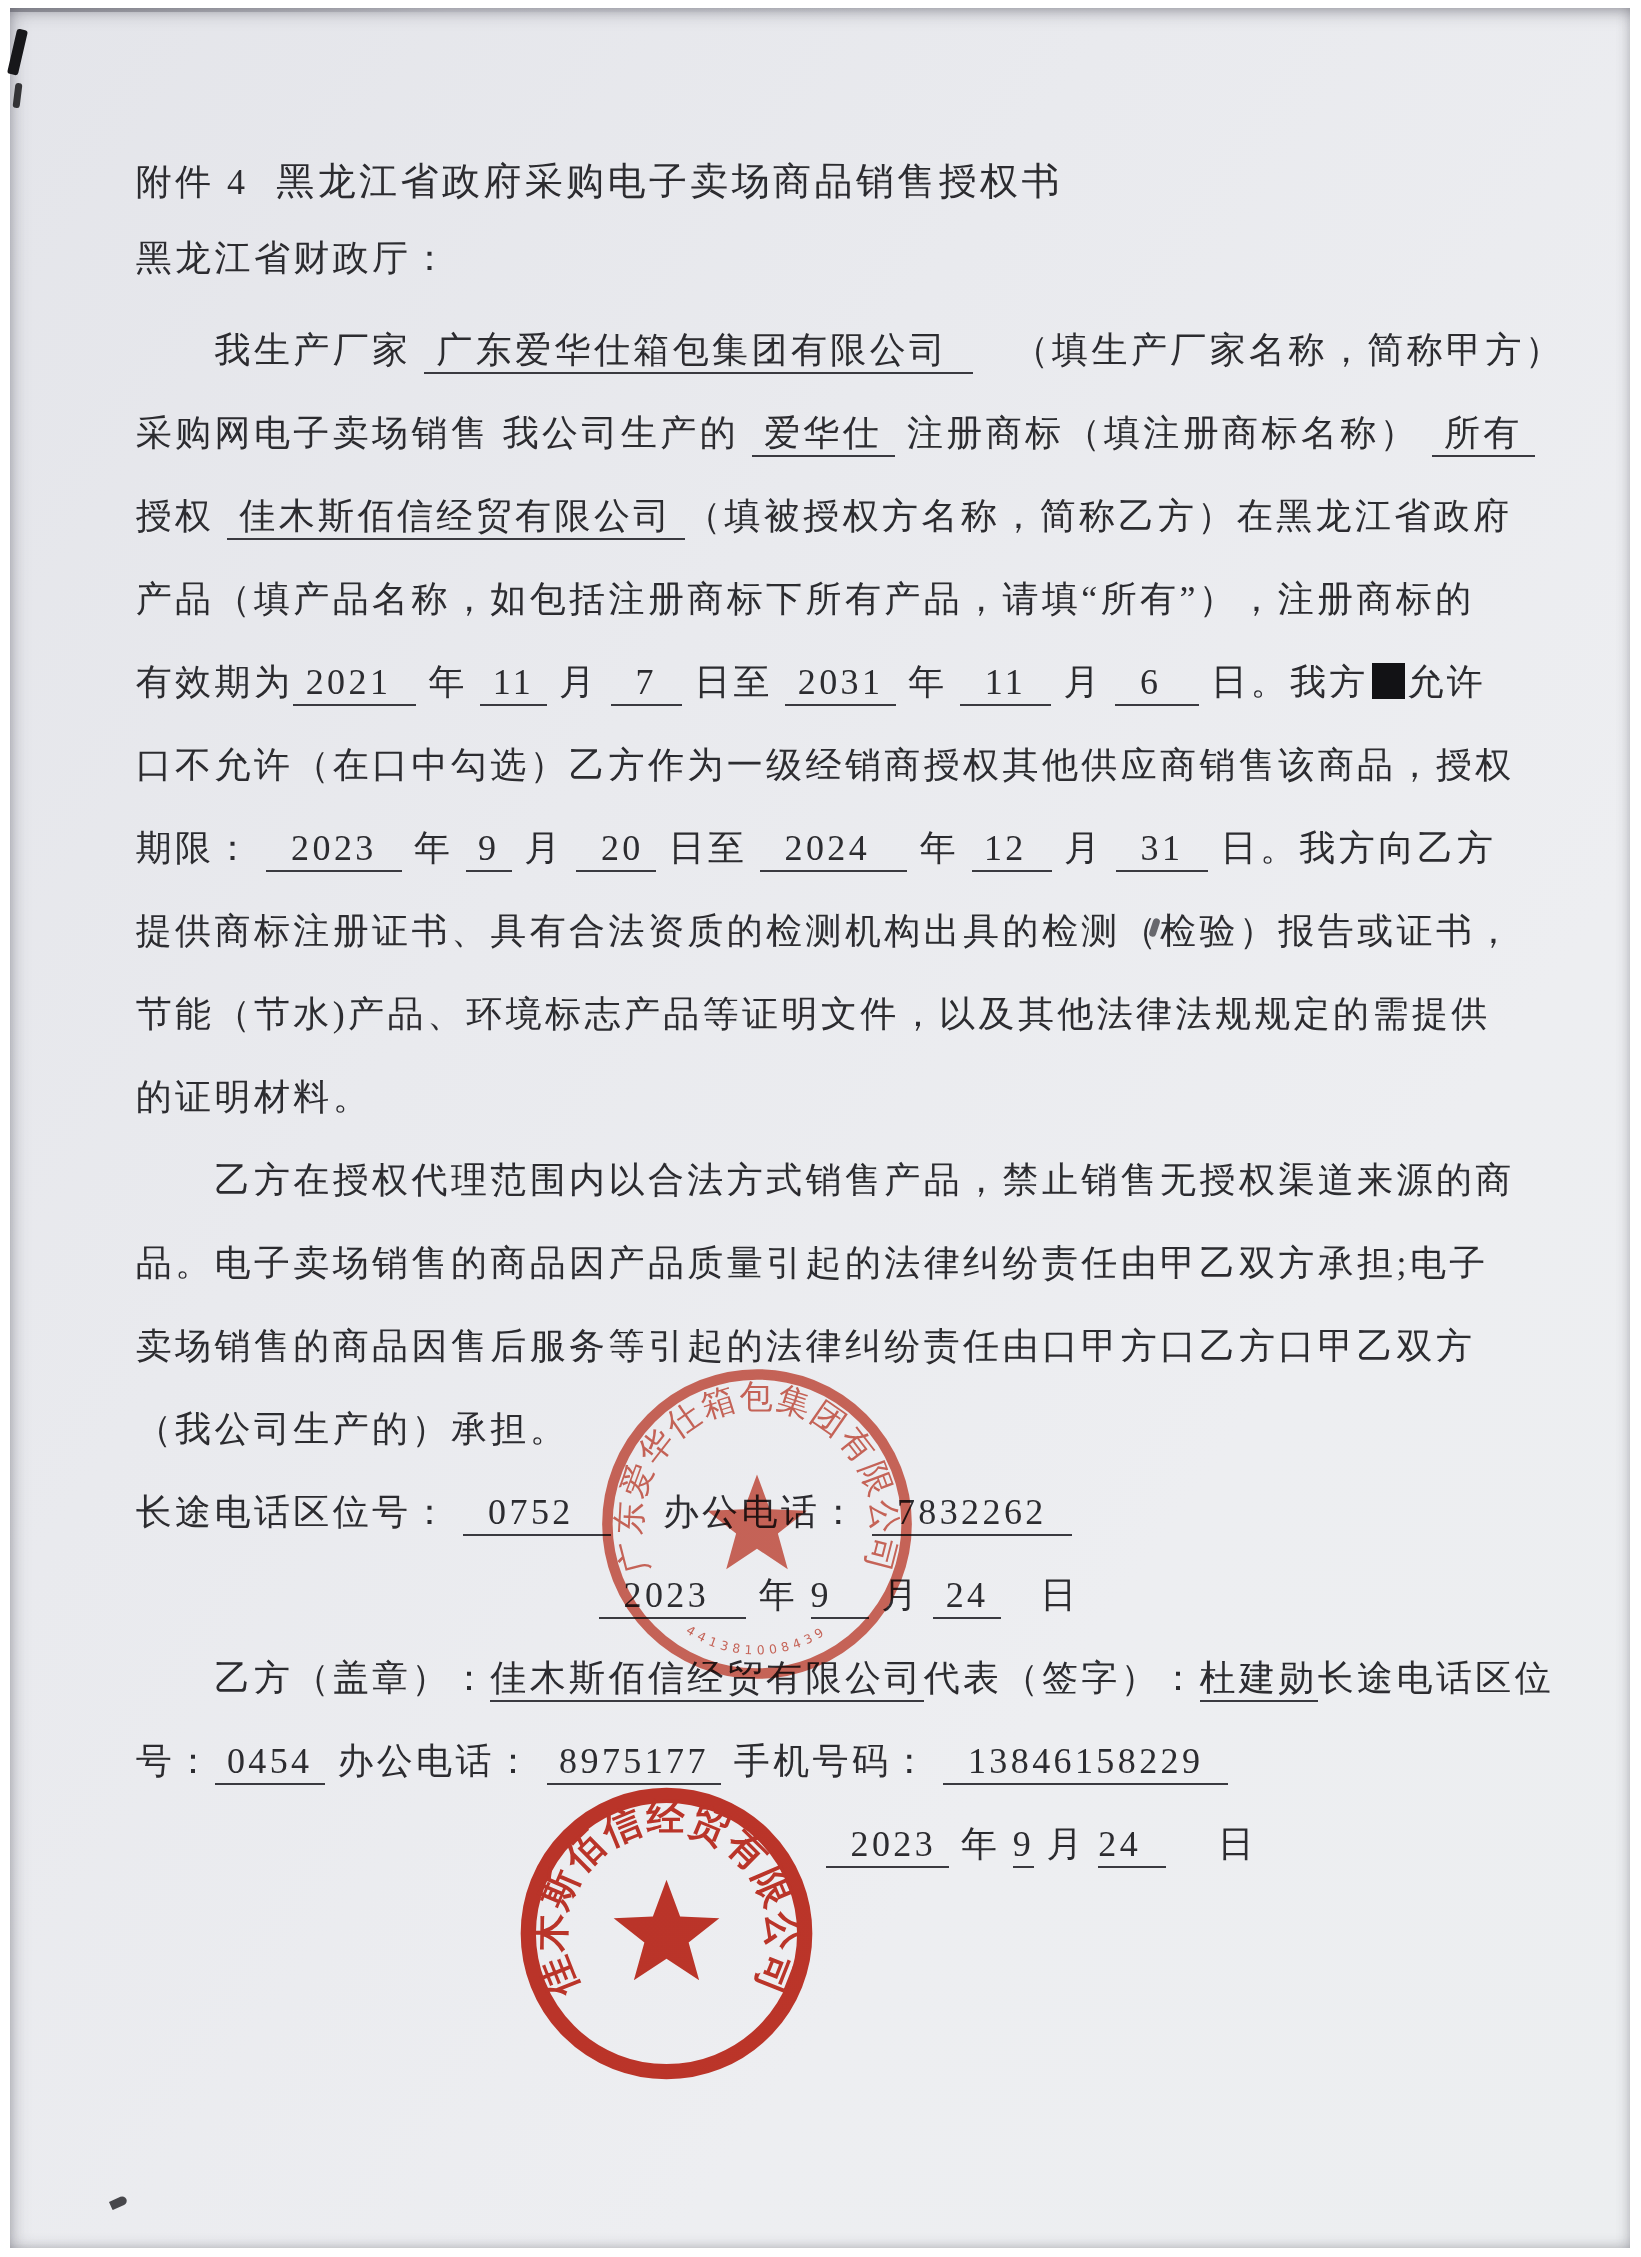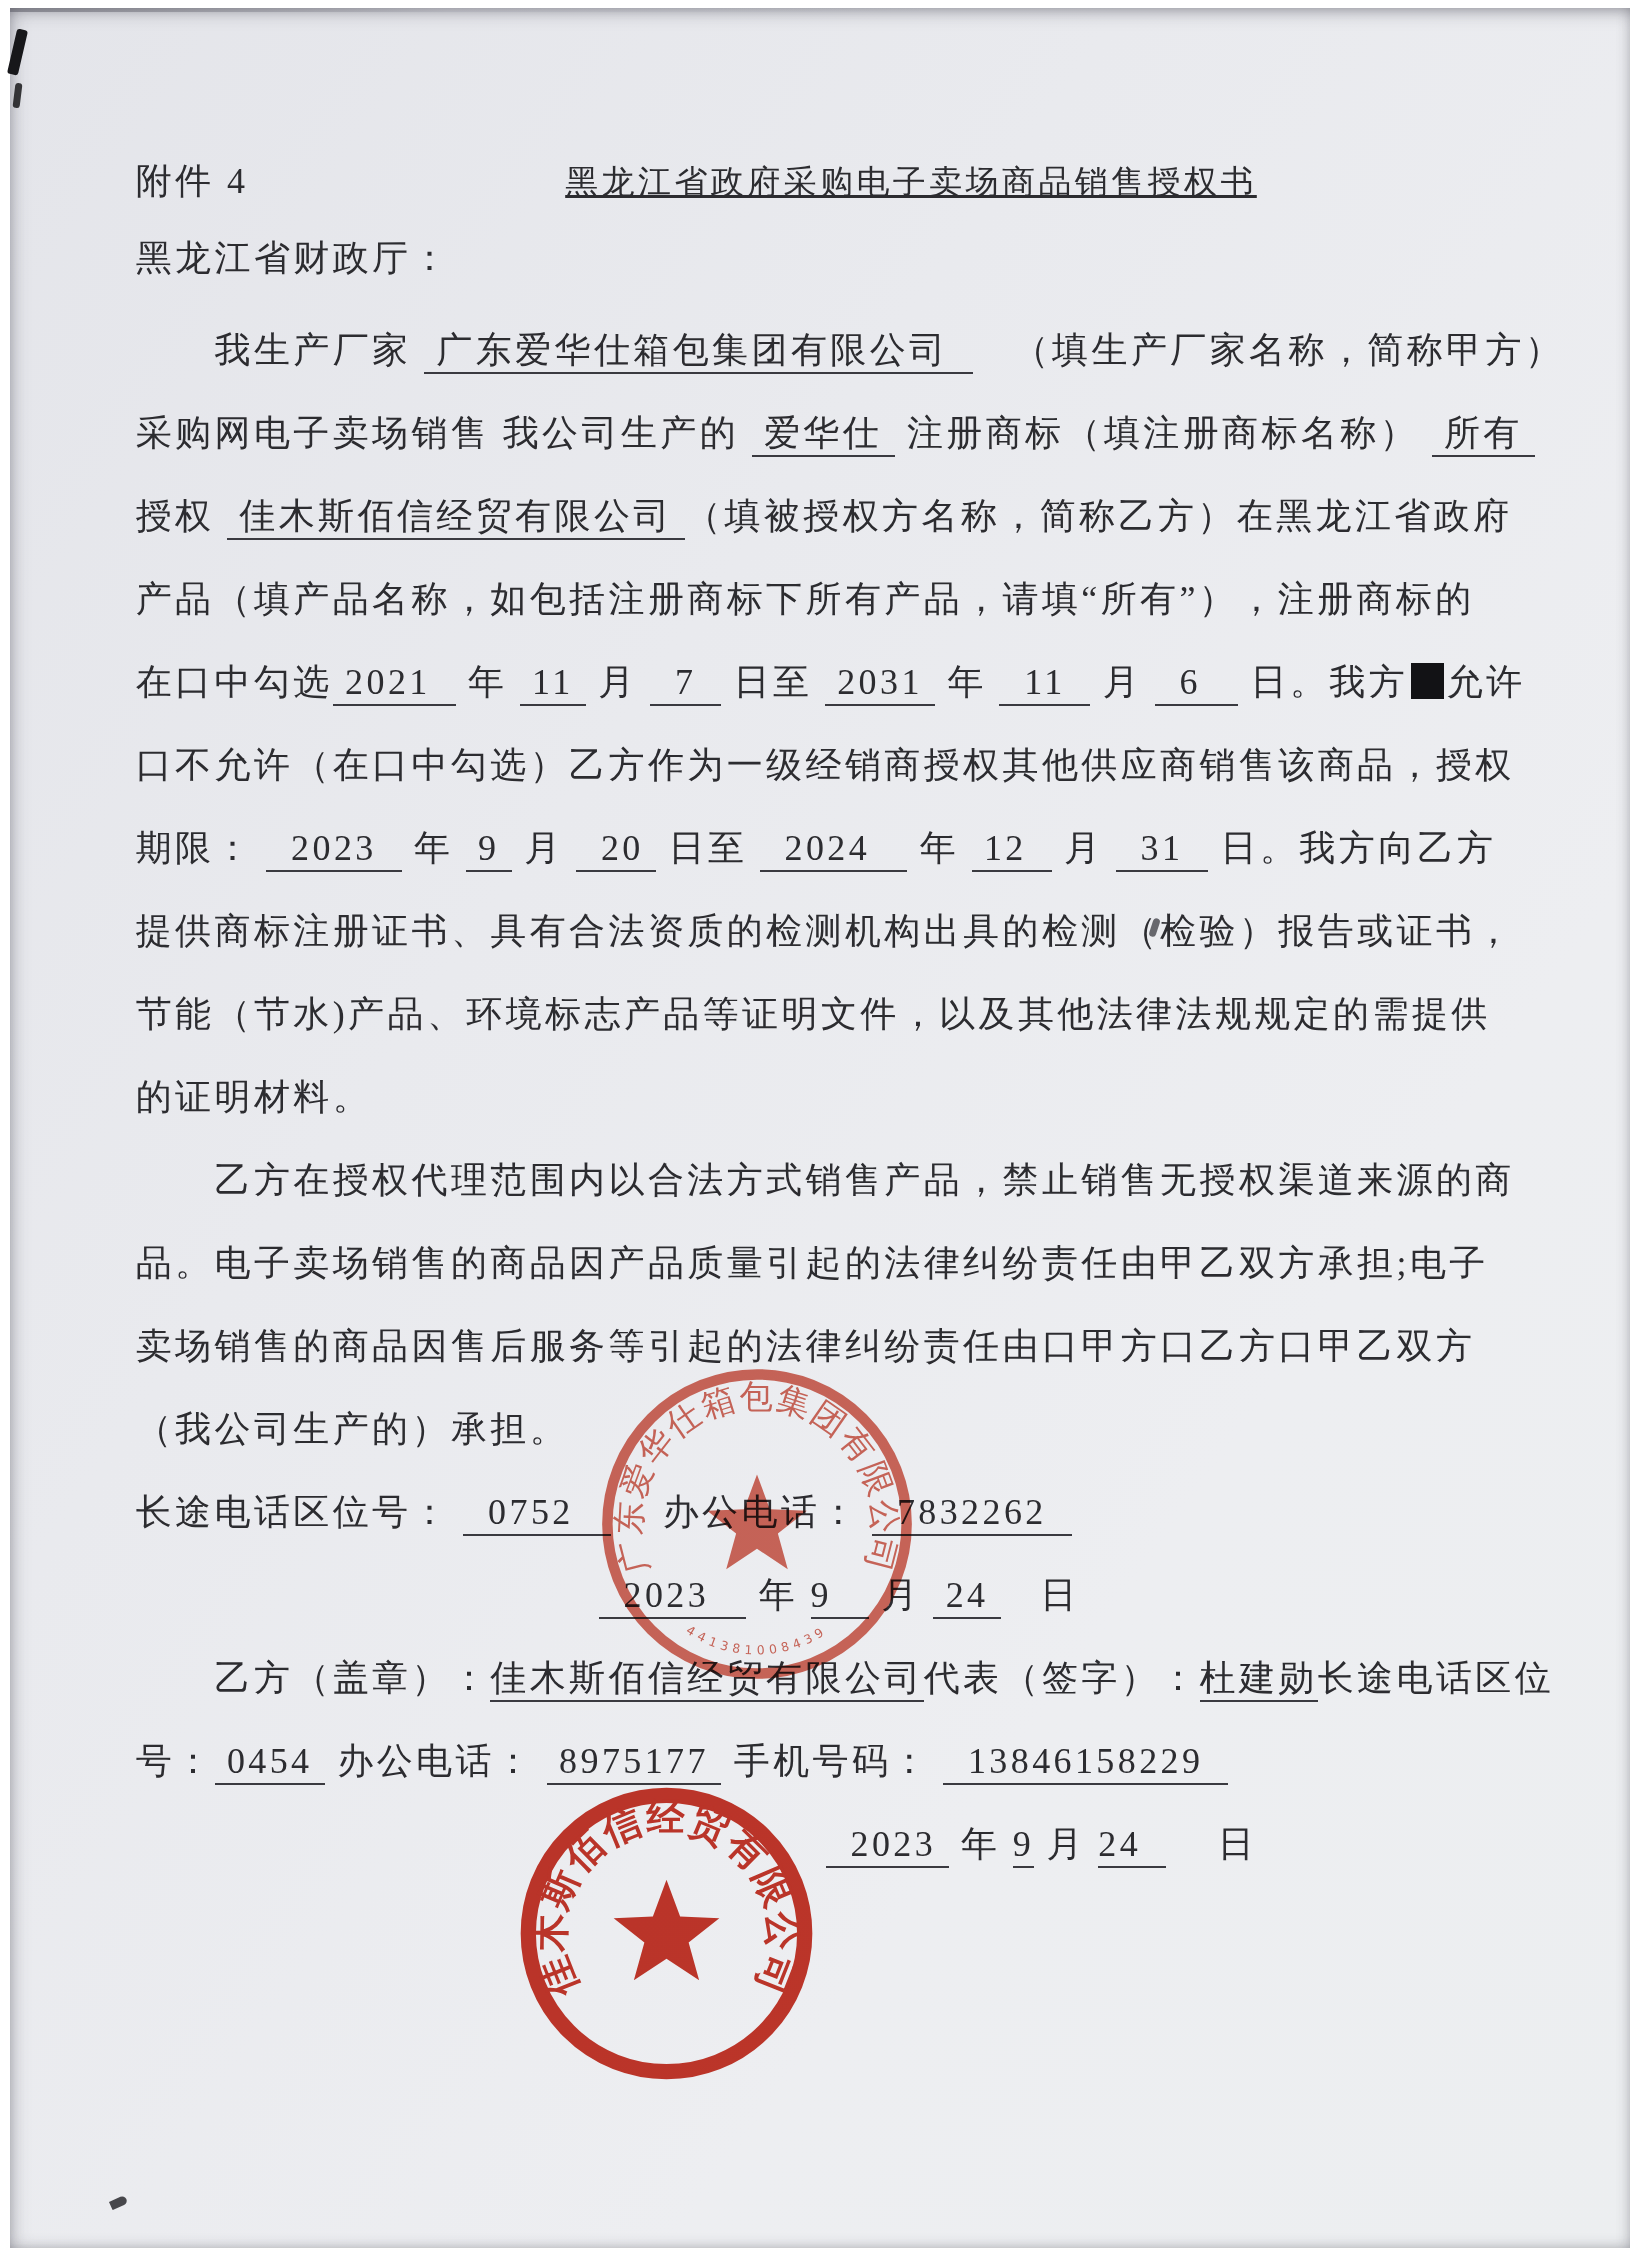--- a/index.html
+++ b/index.html
@@ -15,21 +15,21 @@
       inset 9.7px 0 21px -11.6px rgba(60,60,72,.40),
       inset -7.7px 0 17.4px -11.6px rgba(60,60,72,.28),
       inset 0 -7.7px 17.4px -11.6px rgba(60,60,72,.35);
   }
   .content{
     position:absolute;left:126px;top:143px;width:1410px;
     color:#2c2c30;font-size:36px;letter-spacing:3.4px;
   }
   .header-row{display:flex;align-items:baseline;height:60px;line-height:60px;white-space:pre;gap:28px;}
   .att{flex:0 0 auto;}
-  .title{flex:1;text-align:center;font-size:33px;text-decoration:underline;}
+  .title{flex:1;text-align:left;font-size:38px;}
   .salutation{margin-top:17.4px;height:60px;line-height:60px;white-space:pre;}
   .lines{margin-top:21px;}
   .line{height:83px;line-height:83px;white-space:pre;}
   .u{border-bottom:2.9px solid #3a3a40;padding-bottom:1.9px;}
   .fillbox{display:inline-block;width:33px;height:36px;background:#121215;vertical-align:-4.8px;margin:0 2.9px;}
   .date1{margin-left:463px;}
   .date2{margin-left:690px;}
   .stamp{position:absolute;mix-blend-mode:multiply;pointer-events:none;}
   #stamp1{left:585px;top:1354px;opacity:.78;}
   #stamp2{left:504px;top:1773px;opacity:.93;}
@@ -55,21 +55,21 @@
     <div class="header-row">
       <span class="att">附件 4</span>
       <span class="title">黑龙江省政府采购电子卖场商品销售授权书</span>
     </div>
     <div class="salutation">黑龙江省财政厅：</div>
     <div class="lines" id="body-lines">
         <div class="line"><span>　　我生产厂家 </span><span class="u"> 广东爱华仕箱包集团有限公司  </span><span>　（填生产厂家名称，简称甲方）</span></div>
         <div class="line"><span>采购网电子卖场销售 我公司生产的 </span><span class="u"> 爱华仕 </span><span> 注册商标（填注册商标名称） </span><span class="u"> 所有 </span></div>
         <div class="line"><span>授权 </span><span class="u"> 佳木斯佰信经贸有限公司 </span><span>（填被授权方名称，简称乙方）在黑龙江省政府</span></div>
         <div class="line"><span>产品（填产品名称，如包括注册商标下所有产品，请填“所有”），注册商标的</span></div>
-        <div class="line"><span>在口中勾选</span><span class="u"> 2021  </span><span> 年 </span><span class="u"> 11 </span><span> 月 </span><span class="u">  7  </span><span> 日至 </span><span class="u"> 2031 </span><span> 年 </span><span class="u">  11  </span><span> 月 </span><span class="u">  6   </span><span> 日。我方</span><span class="fillbox"></span><span>允许</span></div>
+        <div class="line"><span>有效期为</span><span class="u"> 2021  </span><span> 年 </span><span class="u"> 11 </span><span> 月 </span><span class="u">  7  </span><span> 日至 </span><span class="u"> 2031 </span><span> 年 </span><span class="u">  11  </span><span> 月 </span><span class="u">  6   </span><span> 日。我方</span><span class="fillbox"></span><span>允许</span></div>
         <div class="line"><span>口不允许（在口中勾选）乙方作为一级经销商授权其他供应商销售该商品，授权</span></div>
         <div class="line"><span>期限： </span><span class="u">  2023  </span><span> 年 </span><span class="u"> 9 </span><span> 月 </span><span class="u">  20 </span><span> 日至 </span><span class="u">  2024   </span><span> 年 </span><span class="u"> 12  </span><span> 月 </span><span class="u">  31  </span><span> 日。我方向乙方</span></div>
         <div class="line"><span>提供商标注册证书、具有合法资质的检测机构出具的检测（检验）报告或证书，</span></div>
         <div class="line"><span>节能（节水)产品、环境标志产品等证明文件，以及其他法律法规规定的需提供</span></div>
         <div class="line"><span>的证明材料。</span></div>
         <div class="line"><span>　　乙方在授权代理范围内以合法方式销售产品，禁止销售无授权渠道来源的商</span></div>
         <div class="line"><span>品。电子卖场销售的商品因产品质量引起的法律纠纷责任由甲乙双方承担;电子</span></div>
         <div class="line"><span>卖场销售的商品因售后服务等引起的法律纠纷责任由口甲方口乙方口甲乙双方</span></div>
         <div class="line"><span>（我公司生产的）承担。</span></div>
         <div class="line"><span>长途电话区位号： </span><span class="u">  0752   </span><span>　 办公电话： </span><span class="u">  7832262  </span></div>

